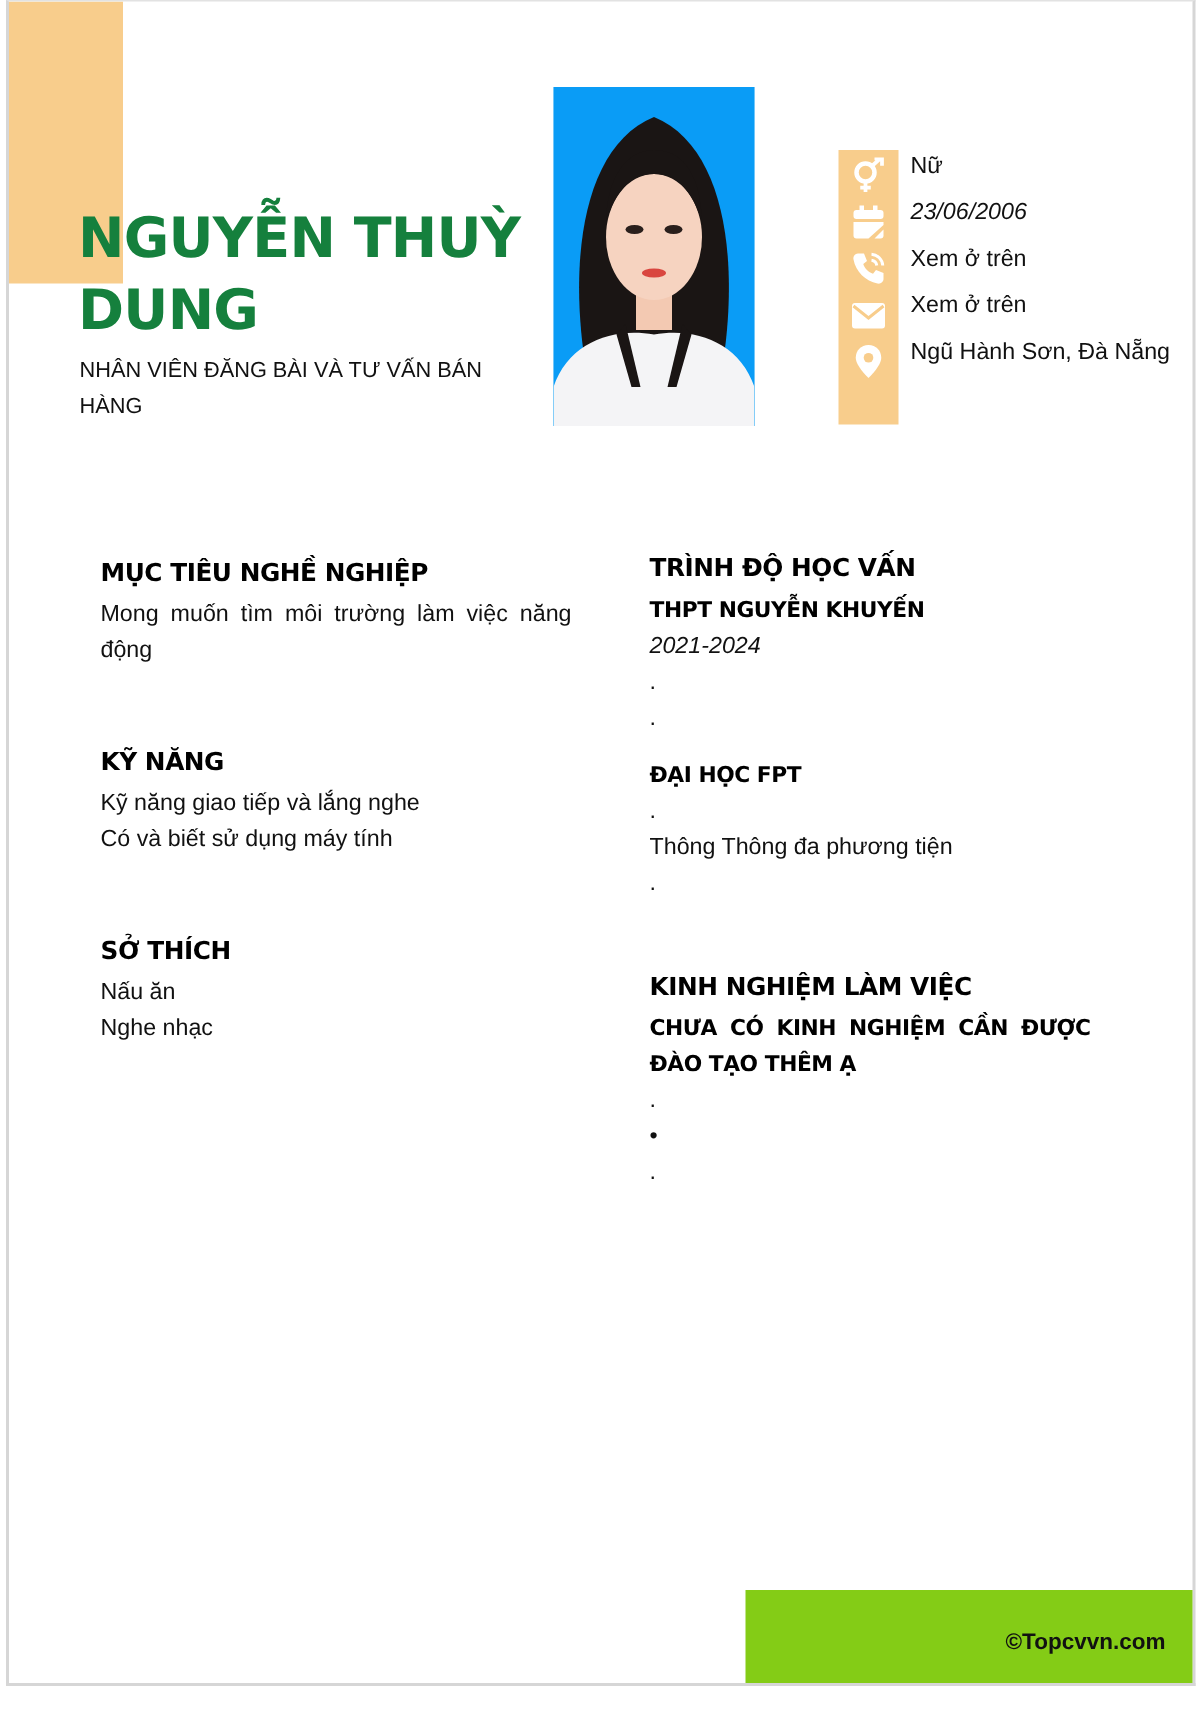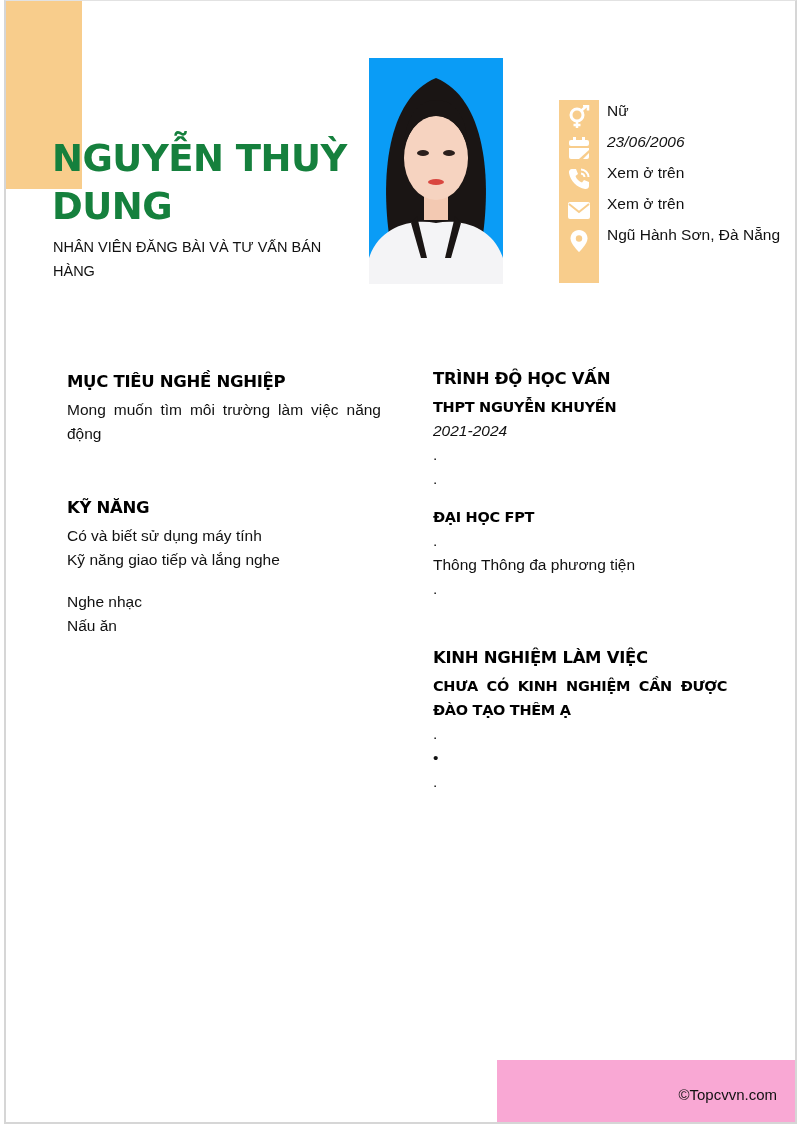--- a/index.html
+++ b/index.html
@@ -53,21 +53,22 @@
     .sub-title {
       font-family: "DejaVu Sans", sans-serif; font-weight: bold; font-size: 14.5px;
       line-height: 24px; color: #000; text-transform: uppercase; letter-spacing: -0.3px;
     }
     .italic { font-style: italic; }
     .gap-s { height: 4px; }
     .gap-m { height: 14px; }
 
     .footer {
       position: absolute; left: 491px; top: 1059px; width: 302px; height: 63px;
-      background: #f9a8d4;
+      background: #84cc16;
+      font-weight: bold;
     }
     .footer-text {
       position: absolute; right: 22px; top: 26px; font-size: 15px; color: #111;
     }
   </style>
 </head>
 <body>
 
 <div class="page">
   <div class="accent-top"></div>
@@ -158,28 +159,29 @@
   <div class="col-left">
     <div>
       <div class="sec-title">MỤC TIÊU NGHỀ NGHIỆP</div>
       <div class="gap-s"></div>
       <div class="line justify">Mong muốn tìm môi trường làm việc năng động</div>
     </div>
     <div class="gap-m"></div>
     <div>
       <div class="sec-title">KỸ NĂNG</div>
       <div class="gap-s"></div>
+      <div class="line">Kỹ năng giao tiếp và lắng nghe</div>
       <div class="line">Có và biết sử dụng máy tính</div>
-      <div class="line">Kỹ năng giao tiếp và lắng nghe</div>
     </div>
     <div class="gap-m"></div>
     <div>
-      <div class="gap-s"></div>
+      <div class="sec-title">SỞ THÍCH</div>
+      <div class="gap-s"></div>
+      <div class="line">Nấu ăn</div>
       <div class="line">Nghe nhạc</div>
-      <div class="line">Nấu ăn</div>
     </div>
   </div>
 
   <div class="col-right">
     <div>
       <div class="sec-title">TRÌNH ĐỘ HỌC VẤN</div>
       <div class="gap-s"></div>
       <div>
         <div class="sub-title">THPT NGUYỄN KHUYẾN</div>
         <div class="line italic">2021-2024</div>

